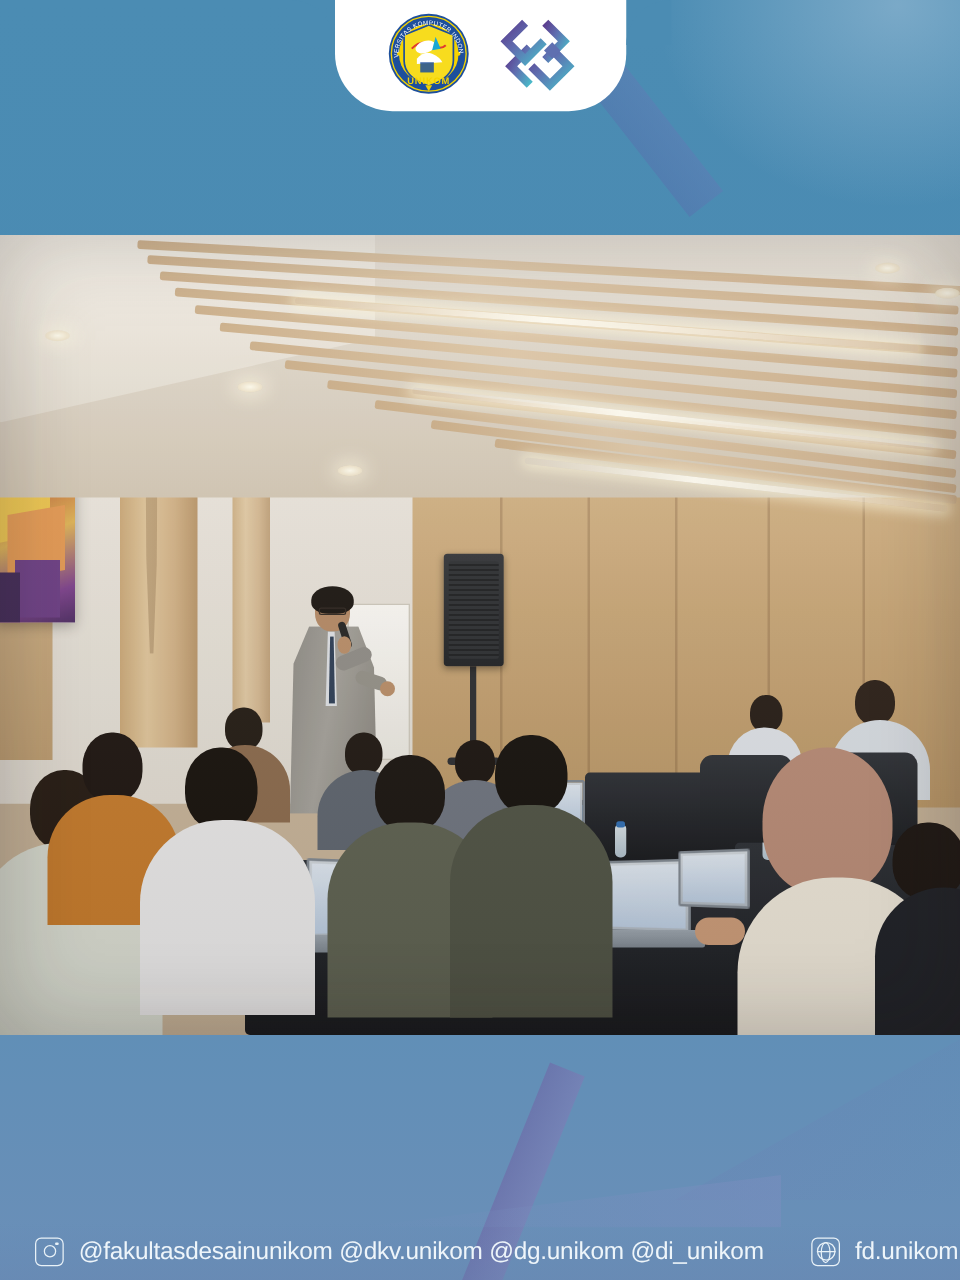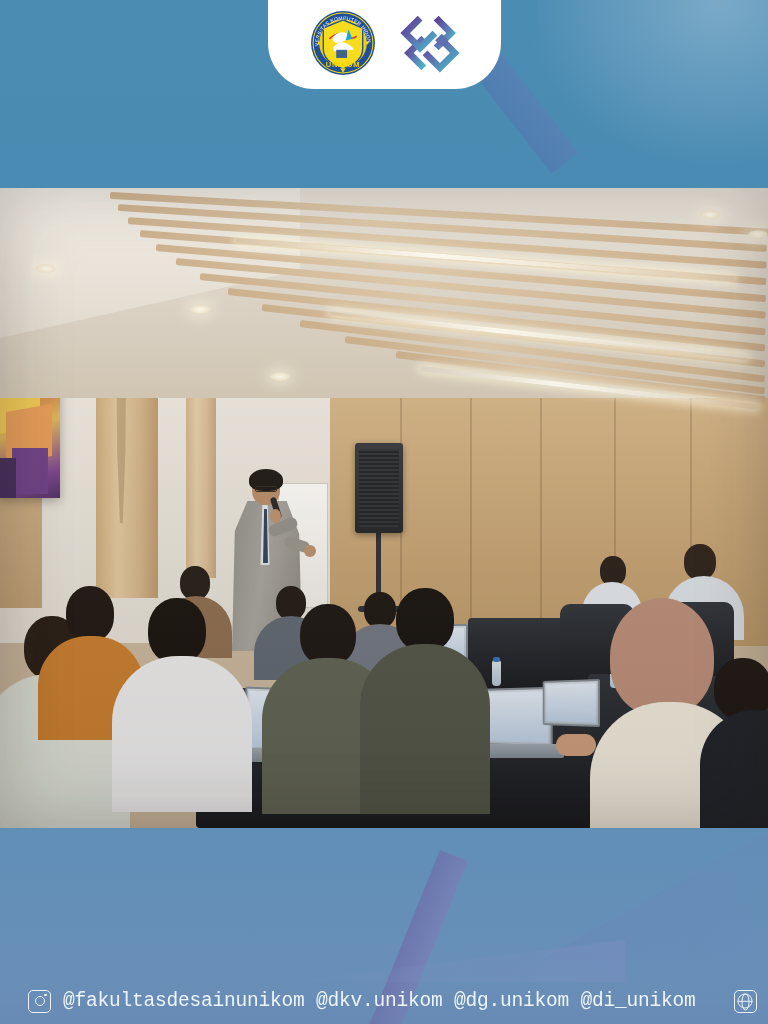--- a/index.html
+++ b/index.html
@@ -311,21 +311,21 @@
   .globe-c::before {
     content:""; position:absolute; left:50%; top:-1px; transform:translateX(-50%);
     width:6px; height:15px; border:1.4px solid #e9f2f8; border-radius:50%;
   }
   .globe-c::after {
     content:""; position:absolute; left:-1px; top:50%; transform:translateY(-50%);
     width:15px; height:1.4px; background:#e9f2f8;
   }
   .ft-text {
     color:#eef5fa; font-size:19.5px; letter-spacing:-.2px;
-    white-space:nowrap; font-family:Liberation Mono, monospace;
+    white-space:nowrap; font-family:Liberation Sans, sans-serif;
   }
   .ft-sep { width:14px; flex:none; }
 </style>
 </head>
 <body>
 
 <div class="poster">
 
   <div class="glow-top-right"></div>
   <div class="stripe stripe-top"></div>

